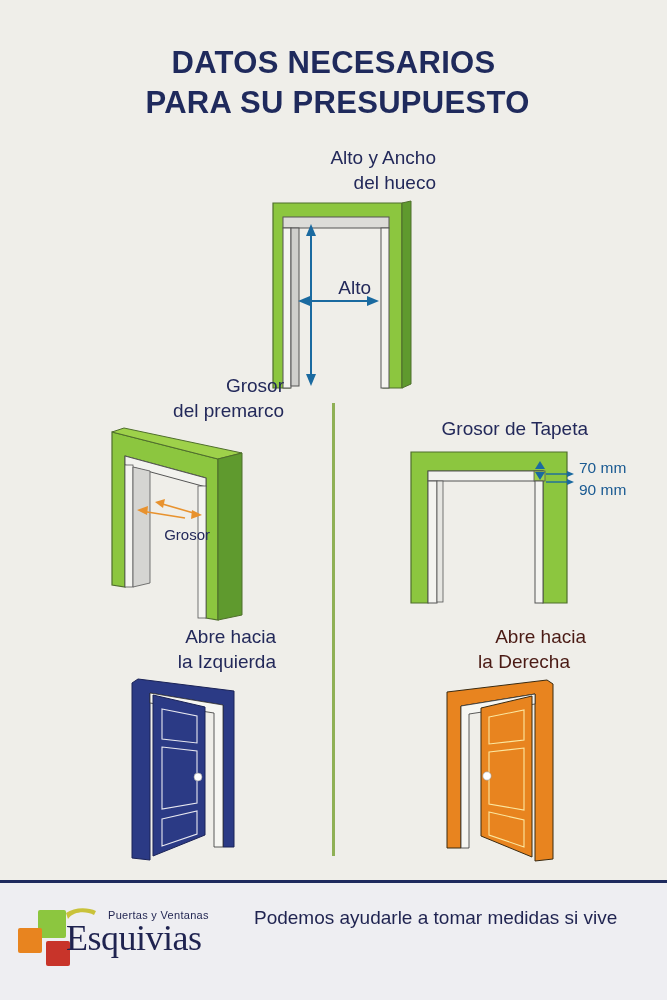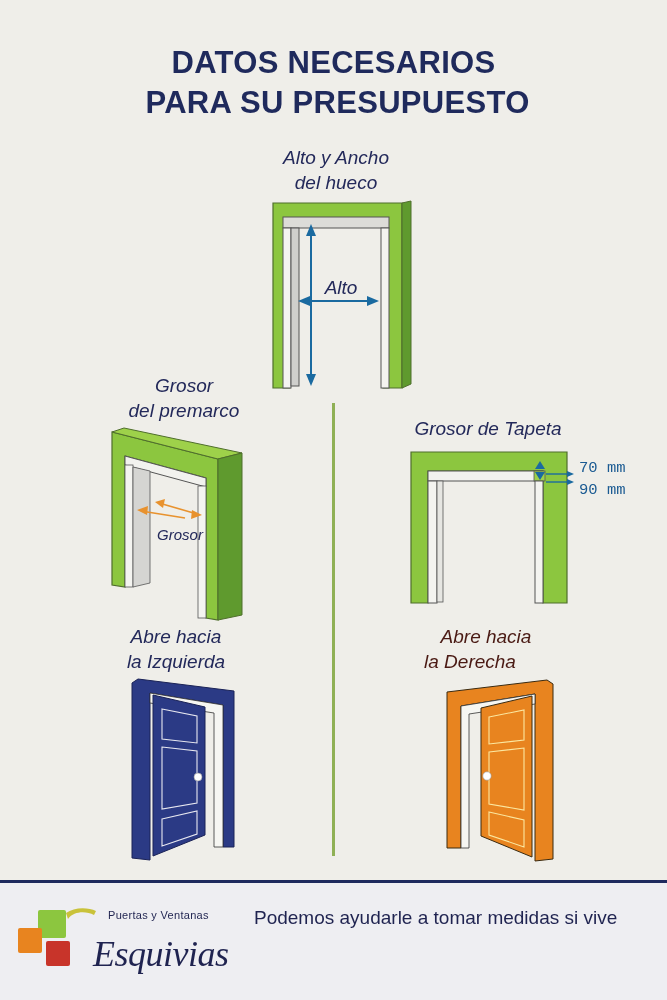--- a/index.html
+++ b/index.html
@@ -3,29 +3,29 @@
 <meta charset="utf-8">
 <style>
   html, body { margin: 0; padding: 0; }
   body {
     width: 667px; height: 1000px; overflow: hidden;
     background: #efeee9;
     font-family: "Liberation Sans", "DejaVu Sans", sans-serif;
     position: relative;
     color: #1f2a5c;
   }
-  .abs { position: absolute; font-family: Liberation Mono, monospace; }
+  .abs { position: absolute; }
   .title {
     position: absolute; left: 0; width: 667px; text-align: center;
     font-weight: bold; color: #1f2a5c; font-size: 31px; letter-spacing: 0.3px;
     line-height: 38px;
   }
   .label {
-    position: absolute; text-align: center; color: #23295a;
-    font-size: 19px; line-height: 25px; font-style: italic;
+    position: absolute; text-align: right; color: #23295a;
+    font-size: 19px; line-height: 25px;
   }
   .label-dark-red { color: #4a1a14; }
   .divider {
     position: absolute; left: 332px; top: 403px; width: 3px; height: 453px;
     background: #8fb055;
   }
   .footer {
     position: absolute; left: 0; top: 880px; width: 667px; height: 120px;
     background: #eeeef2;
     border-top: 3px solid #1e2a5e;
@@ -160,18 +160,18 @@
 <div class="footer"></div>
 
 <div style="position:absolute; left:16px; top:905px; width:215px; height:70px;">
   <svg style="left:0; top:0;" width="70" height="70" viewBox="0 0 70 70">
     <rect x="22" y="5" width="28" height="28" rx="2" fill="#8cc63f"></rect>
     <rect x="2" y="23" width="24" height="25" rx="2" fill="#e8841f"></rect>
     <rect x="30" y="36" width="24" height="25" rx="2" fill="#c8342a"></rect>
     <path d="M50 8 C58 2, 72 2, 80 6 L78 10 C70 6, 58 6, 52 14 Z" fill="#c9c23a"></path>
   </svg>
   <div style="position:absolute; left:92px; top:4px; font-family:Liberation Sans, sans-serif; font-size:11px; color:#1f2350; letter-spacing:0.3px; white-space:nowrap;">Puertas y Ventanas</div>
-  <div style="position:absolute; left:50px; top:28px; font-family:'Liberation Serif','DejaVu Serif',serif; font-style:italic; font-size:36px; color:#1f2350; white-space:nowrap; letter-spacing:-0.5px;margin-left:27px;">Esquivias</div>
+  <div style="position:absolute; left:50px; top:12px; font-family:'Liberation Serif','DejaVu Serif',serif; font-size:36px; color:#1f2350; white-space:nowrap; letter-spacing:-0.5px;">Esquivias</div>
 </div>
 
 <div class="footer-text">
   <div>Podemos ayudarle a tomar medidas si vive</div>
 </div>
 
 </body></html>

